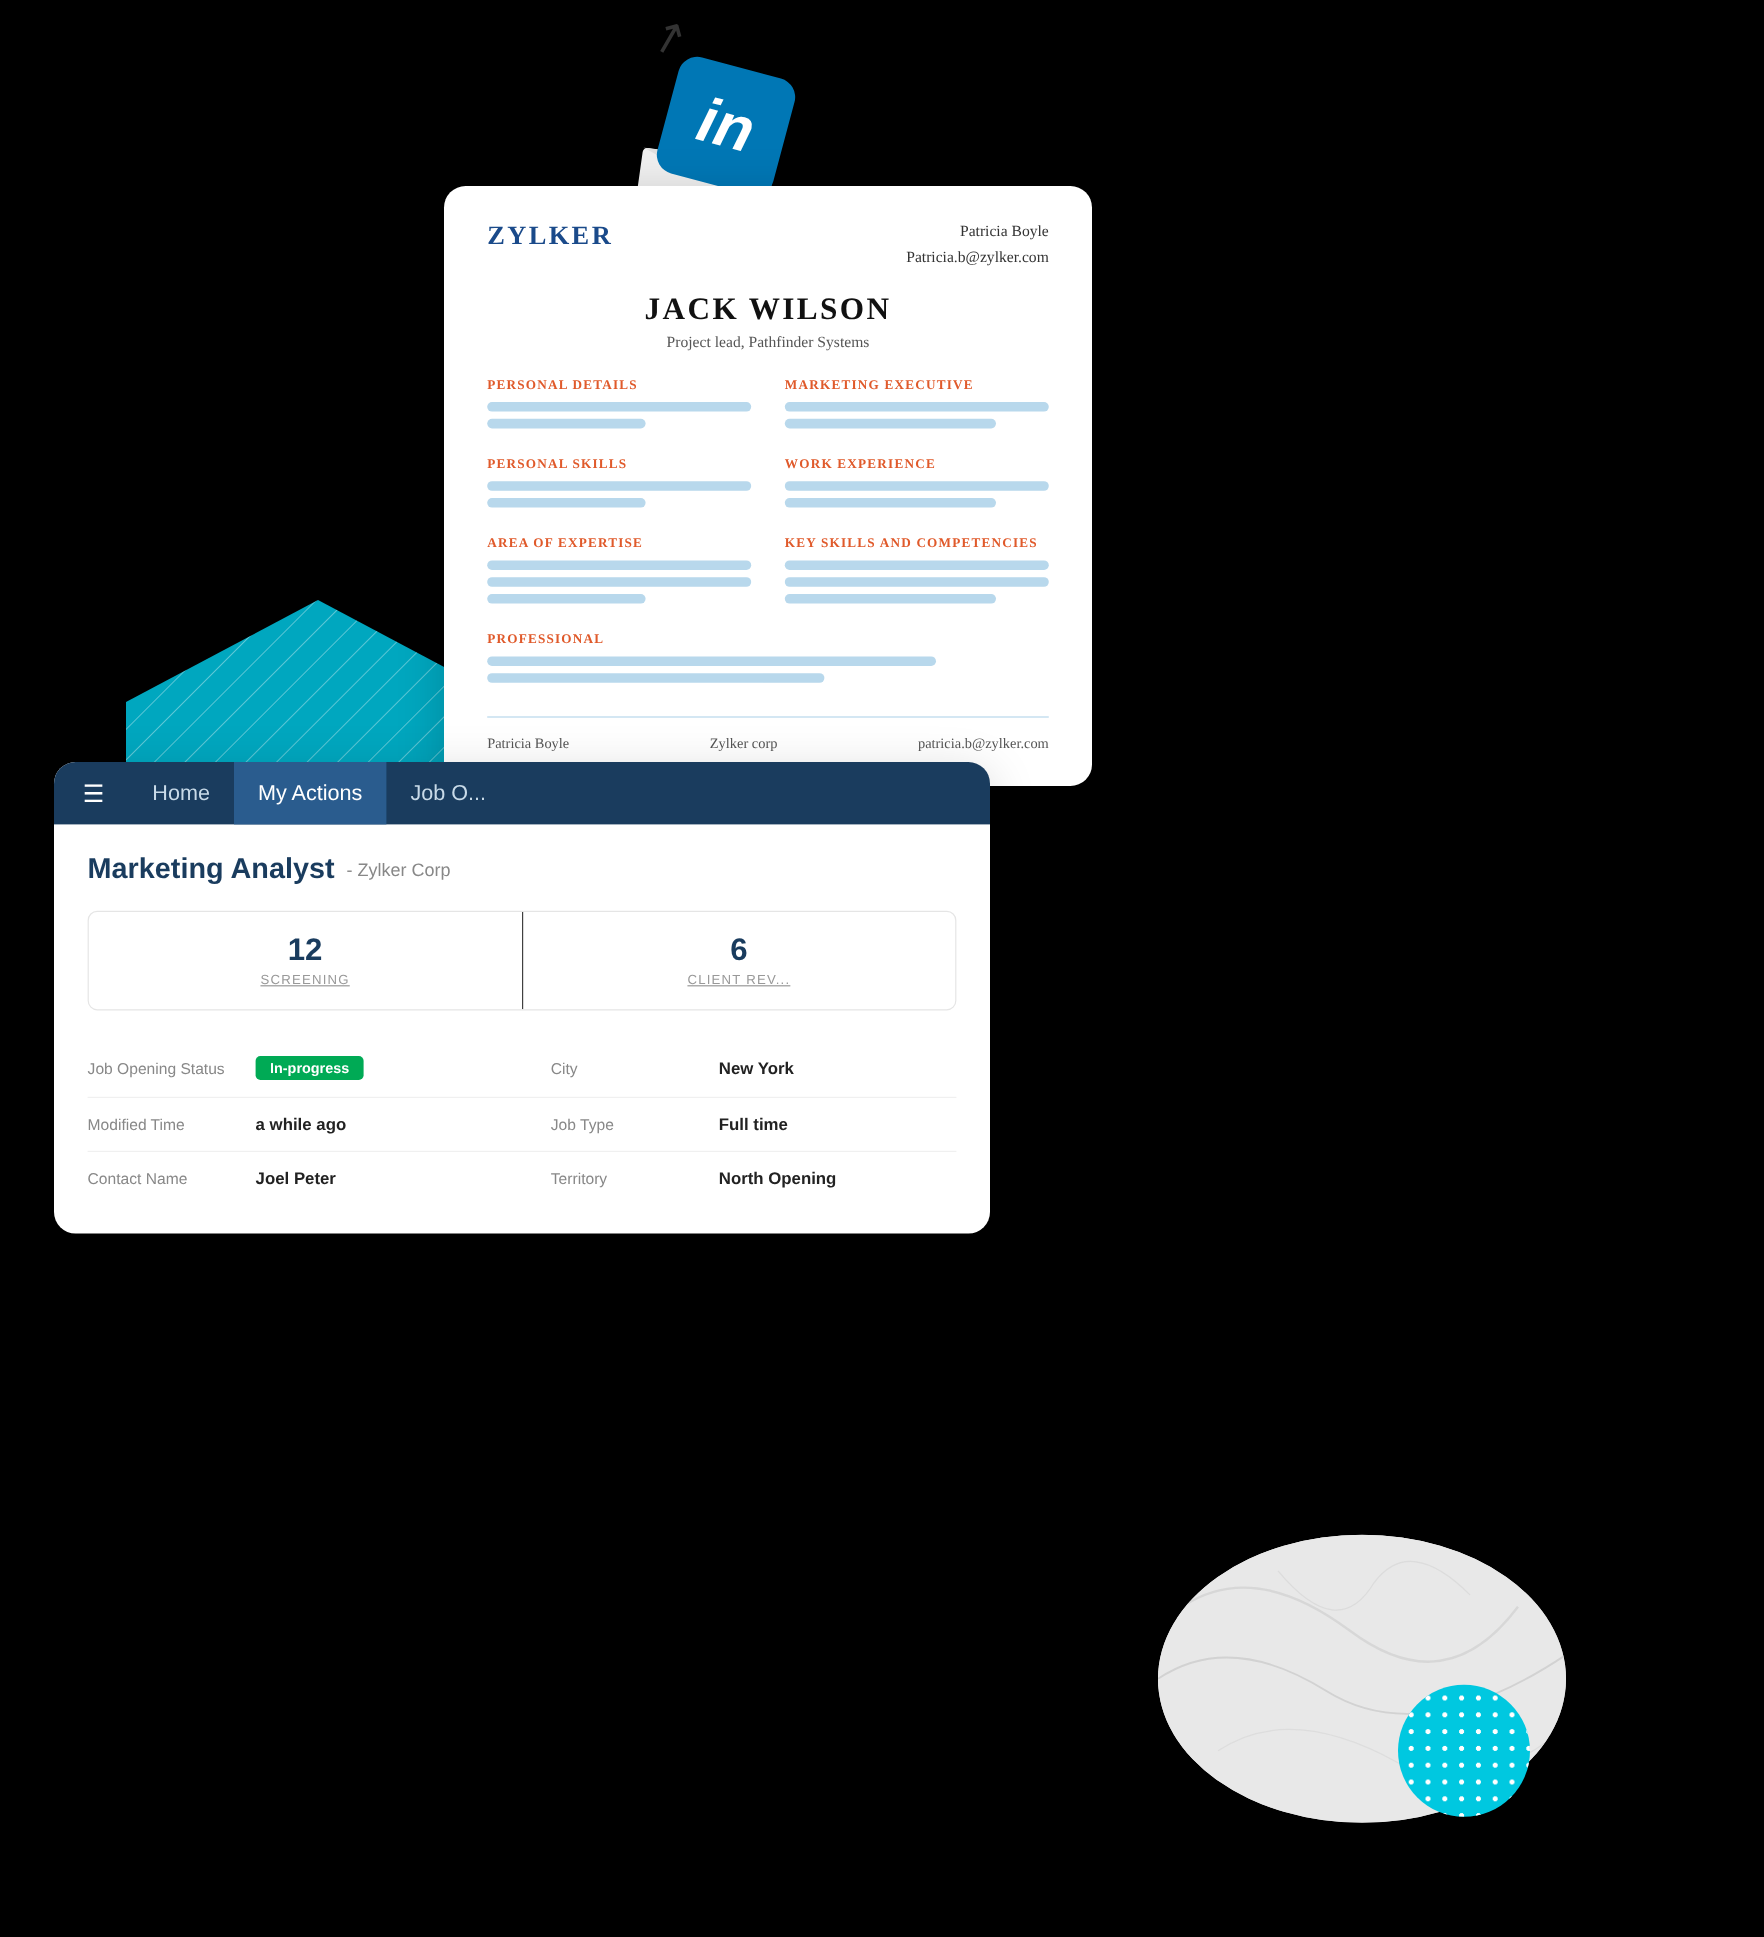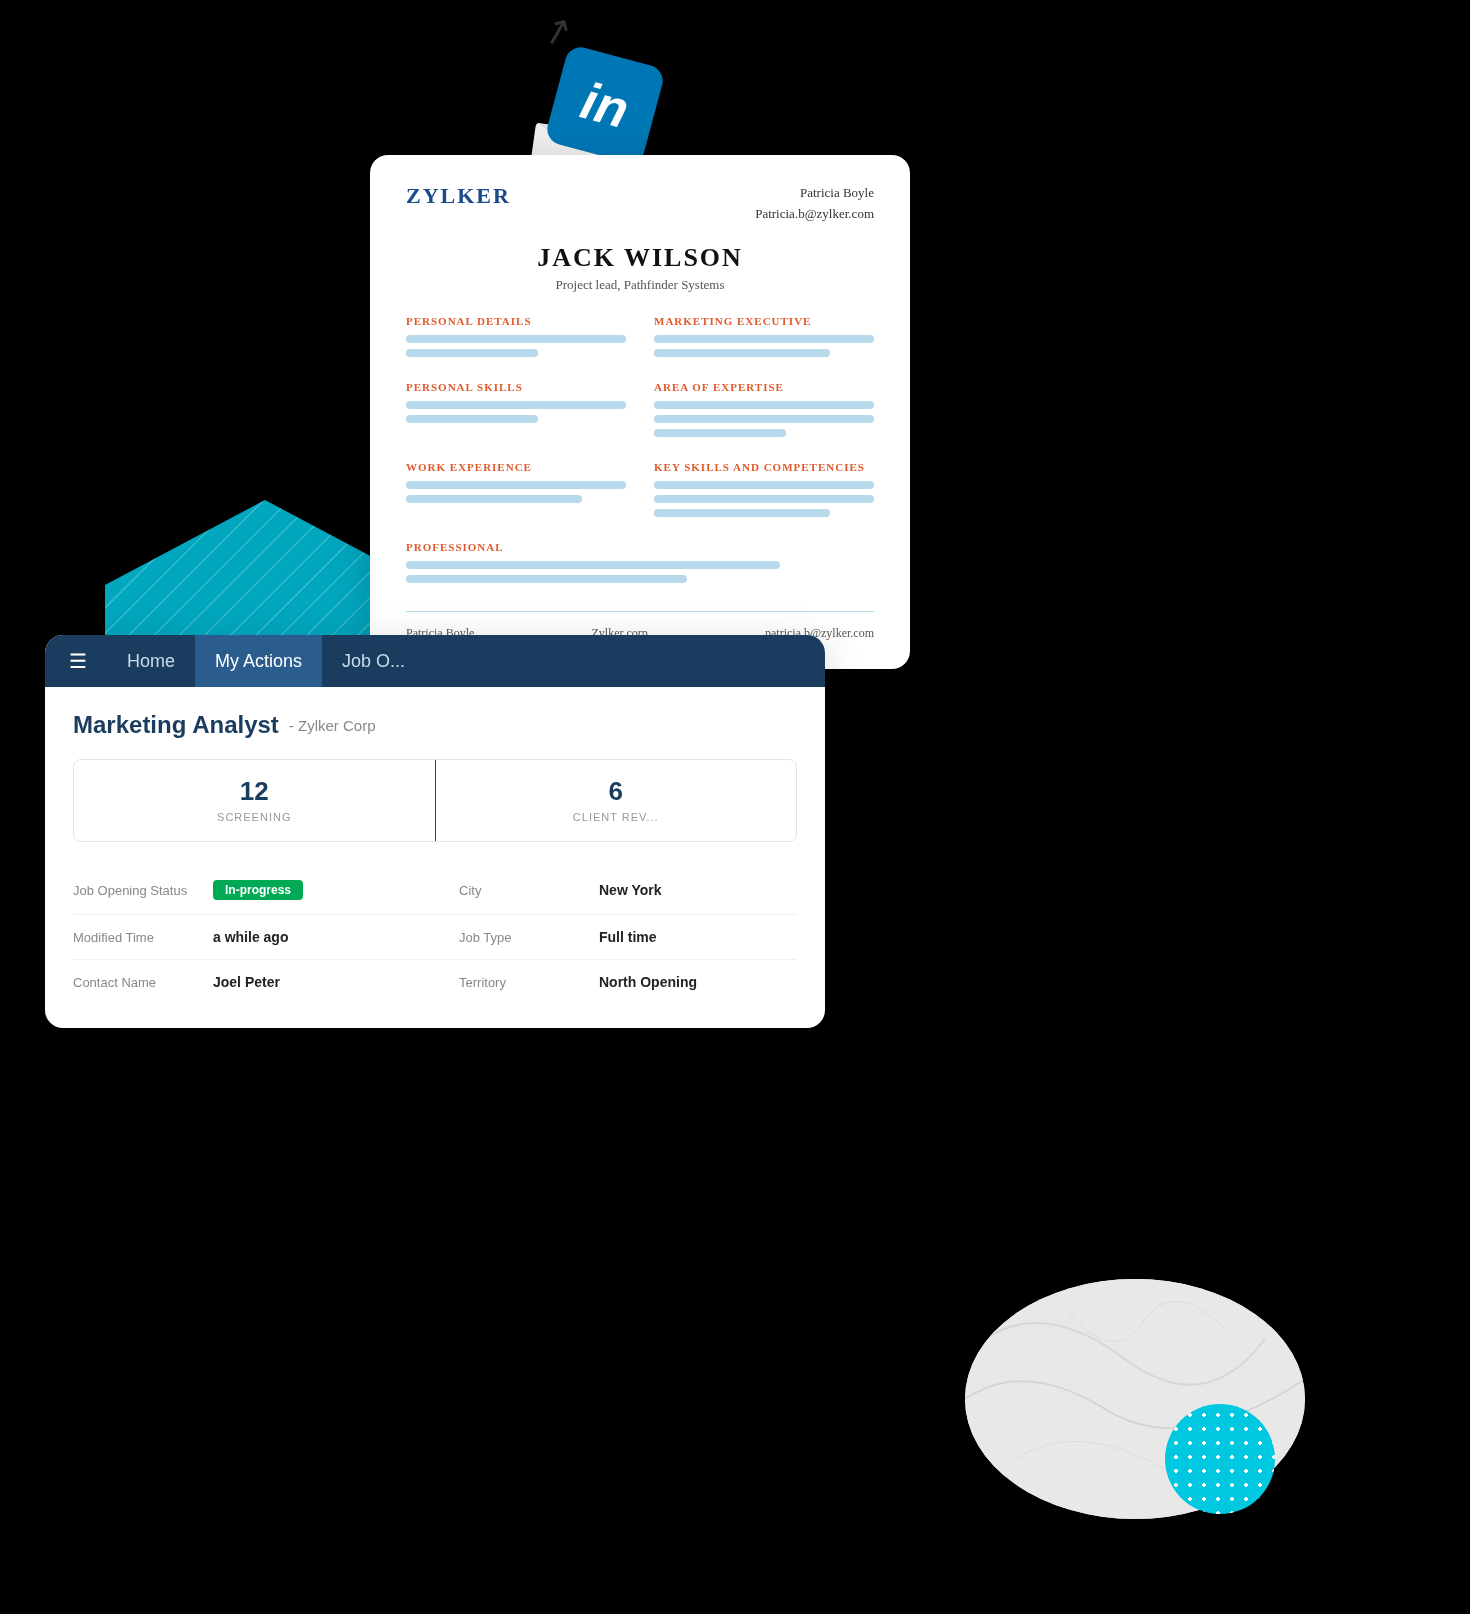--- a/index.html
+++ b/index.html
@@ -212,20 +212,21 @@
       font-weight: 700;
       color: #1a3c5e;
       display: block;
     }
     .crm-stat-label {
       font-size: 11px;
       color: #999;
       letter-spacing: 1px;
       text-transform: uppercase;
       margin-top: 12px;
+      text-decoration: underline;
     }
     .crm-details-grid {
       display: grid;
       grid-template-columns: 1fr 1fr;
       gap: 0;
     }
     .crm-detail-row {
       display: flex;
       align-items: center;
       padding: 14px 0;
@@ -363,30 +364,30 @@
       <div class="resume-line medium"></div>
     </div>
 
     <div>
       <div class="resume-section-title">PERSONAL SKILLS</div>
       <div class="resume-line full"></div>
       <div class="resume-line short"></div>
     </div>
 
     <div>
+      <div class="resume-section-title">WORK EXPERIENCE</div>
+      <div class="resume-line full"></div>
+      <div class="resume-line medium"></div>
+    </div>
+
+    <div>
       <div class="resume-section-title">AREA OF EXPERTISE</div>
       <div class="resume-line full"></div>
       <div class="resume-line full"></div>
       <div class="resume-line short"></div>
-    </div>
-
-    <div>
-      <div class="resume-section-title">WORK EXPERIENCE</div>
-      <div class="resume-line full"></div>
-      <div class="resume-line medium"></div>
     </div>
 
     <div>
       <div class="resume-section-title">KEY SKILLS AND COMPETENCIES</div>
       <div class="resume-line full"></div>
       <div class="resume-line full"></div>
       <div class="resume-line medium"></div>
     </div>
 
     <div style="grid-column: 1 / -1;">

